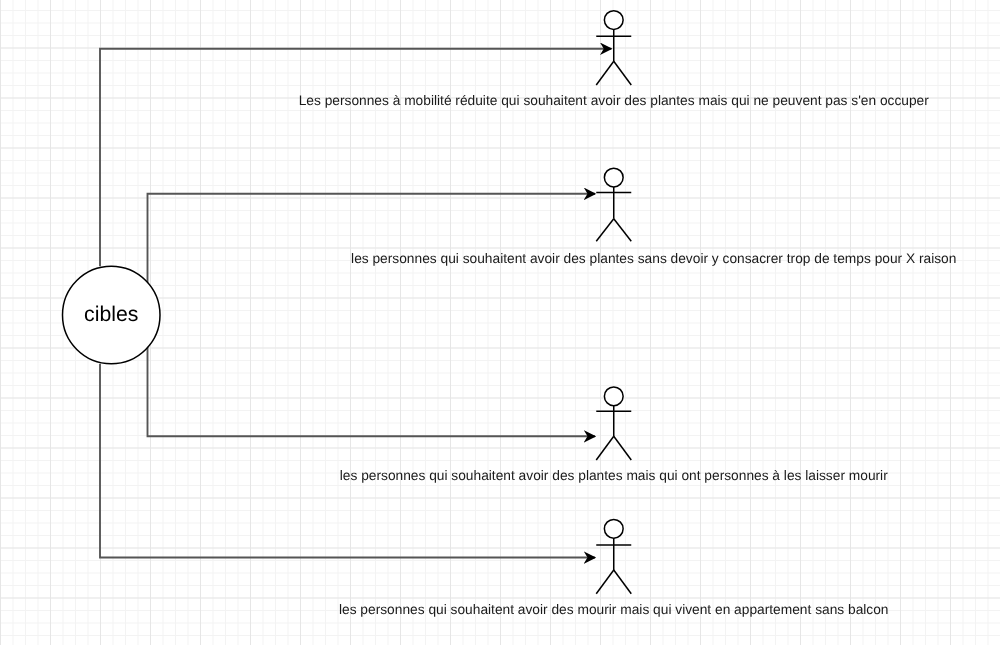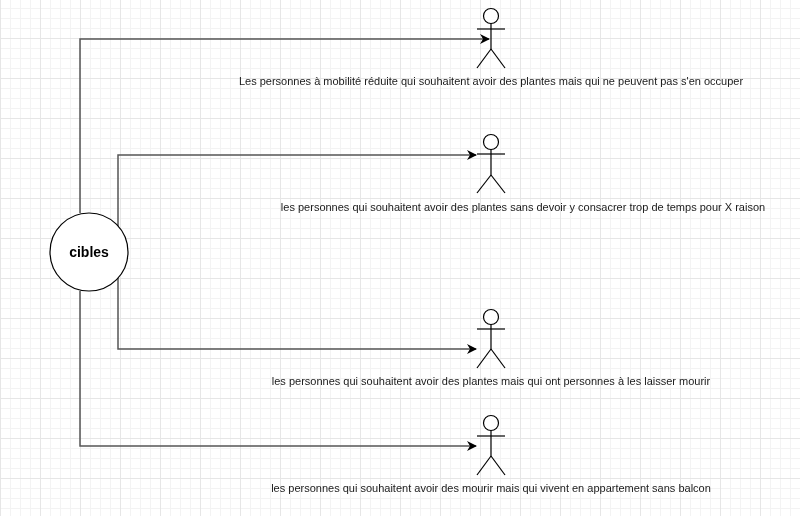--- a/index.html
+++ b/index.html
@@ -14,21 +14,21 @@
     background-size: 40px 40px, 40px 40px, 10px 10px, 10px 10px;
     background-position: 0 -2px, 0 -2px, 0 -2px, 0 -2px;
     font-family: "Liberation Sans", sans-serif;
   }
   svg.canvas { position: absolute; left: 0; top: 0; }
   .label {
     position: absolute; font-size: 11px; color: #1a1a1a; white-space: nowrap;
     transform: translateX(-50%); line-height: 13px;
   }
   .center-label {
-    position: absolute; font-size: 14px; font-weight: bold; color: #000;
+    position: absolute; font-size: 17px; font-weight: normal; color: #000;
     transform: translate(-50%, -50%);
   }
 </style>
 </head>
 <body>
 
 <svg class="canvas" width="800" height="516" viewBox="0 0 800 516">
   <defs>
     <marker id="arrow" markerWidth="10" markerHeight="10" refX="9" refY="5" orient="auto" markerUnits="userSpaceOnUse">
       <path d="M0,0 L10,5 L0,10 L3,5 Z" fill="#000"></path>

